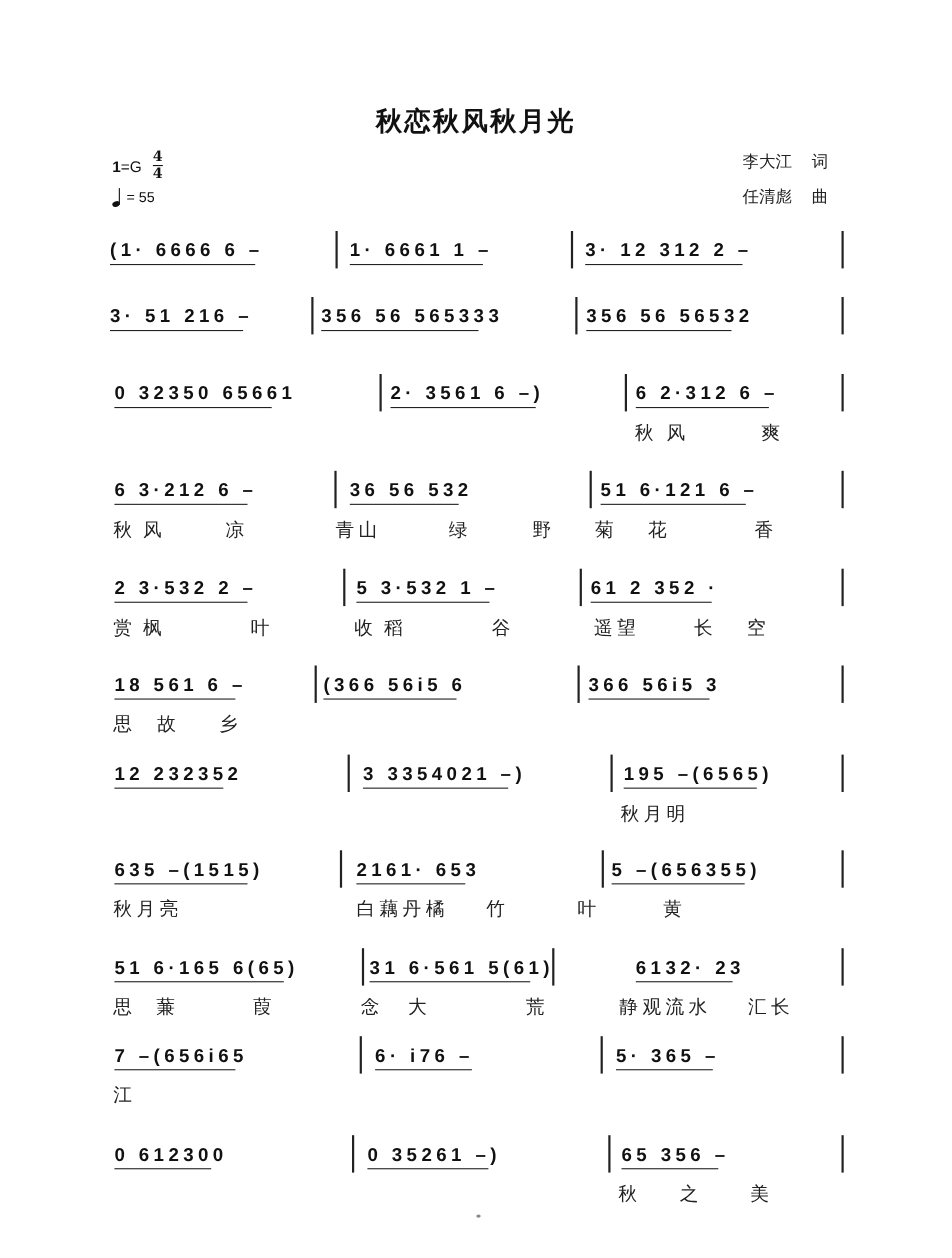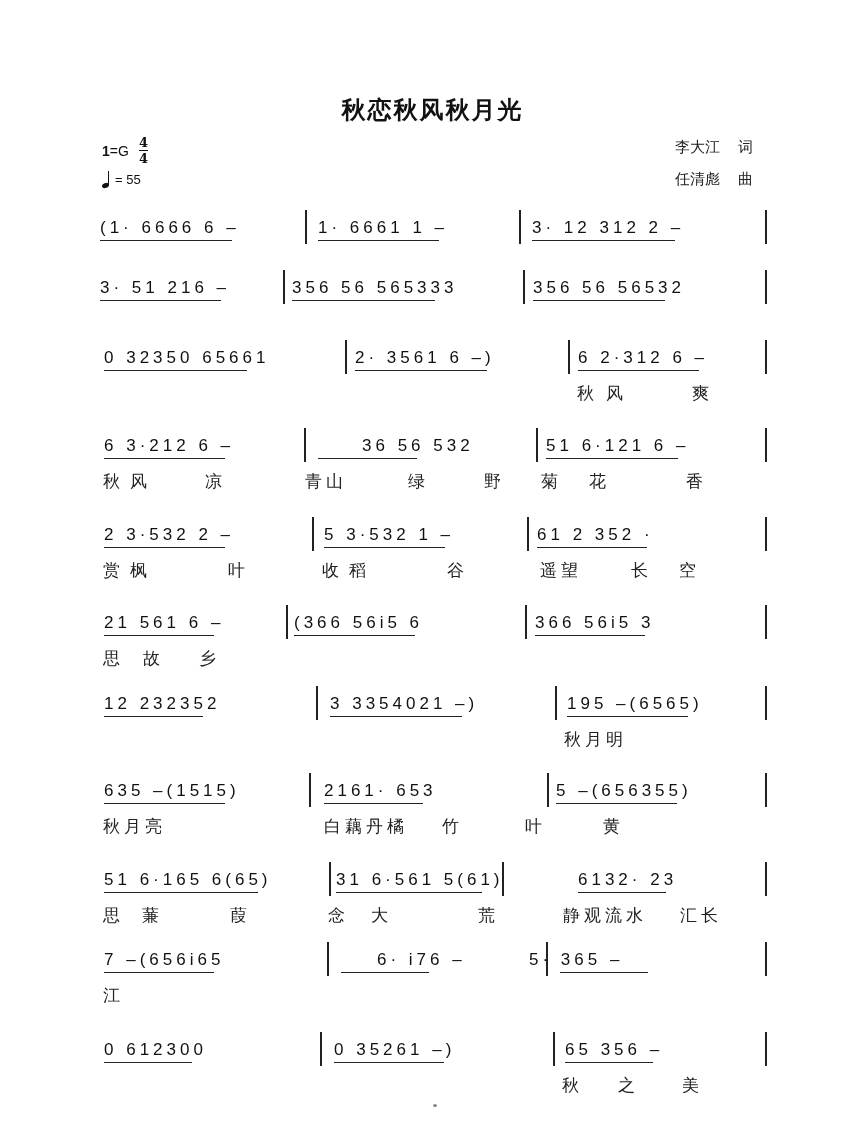--- a/index.html
+++ b/index.html
@@ -9,21 +9,21 @@
   .key .k1 { font-weight:bold; }
   .frac { display:inline-flex; flex-direction:column; align-items:center; margin-left:10px; font-family:"DejaVu Serif", serif; font-weight:bold; font-size:13px; line-height:13px; }
   .frac .line { width:9px; height:1px; background:#111; margin:1px 0; }
   .tempo { position:absolute; left:102px; top:170px; font-size:13px; display:flex; align-items:center; }
   .note-glyph { display:inline-block; position:relative; width:10px; height:18px; margin-right:3px; }
   .note-glyph .head { position:absolute; left:0; bottom:0; width:7px; height:5px; background:#111; border-radius:50%; transform:rotate(-20deg); }
   .note-glyph .stem { position:absolute; left:6px; bottom:2px; width:1px; height:15px; background:#111; }
   .credit { position:absolute; left:675px; font-size:15px; color:#222; }
   .credit .role { margin-left:18px; }
   .system { position:absolute; left:96px; width:680px; }
-  .n { position:absolute; top:0; font-weight:normal; font-size:17px; }
+  .n { position:absolute; top:0; font-weight:bold; font-size:17px; }
   .bar { position:absolute; width:1.5px; background:#222; top:-8px; height:34px; }
   .lyr { position:absolute; top:34px; font-size:17px; font-family:"DejaVu Sans", sans-serif; color:#222; }
   .ul { position:absolute; height:1.3px; background:#222; }
   .faint { position:absolute; width:4px; height:3px; background:#888; top:1104px; left:433px; border-radius:50%; }
 </style>
 </head>
 <body>
 
 <div class="title">秋恋秋风秋月光</div>
 
@@ -88,21 +88,21 @@
       <div class="lyr" style="left: 577px; letter-spacing: 4px;">秋</div>
       <div class="lyr" style="left: 606px; letter-spacing: 4px;">风</div>
       <div class="lyr" style="left: 692px; letter-spacing: 4px;">爽</div>
     </div>
     <div class="system" style="top: 436px; left: 0px; width: 865px;">
       <div class="bar" style="left: 304px;"></div>
       <div class="bar" style="left: 536px;"></div>
       <div class="bar" style="left: 765px;"></div>
       <div class="n" style="left: 104px; letter-spacing: 4px;">6 3·212 6 –</div>
       <div class="ul" style="left: 104px; top: 22px; width: 121px;"></div>
-      <div class="n" style="left: 318px; letter-spacing: 4px; margin-left: 44px;">36 56 532</div>
+      <div class="n" style="left: 318px; letter-spacing: 4px;">36 56 532</div>
       <div class="ul" style="left: 318px; top: 22px; width: 99px;"></div>
       <div class="n" style="left: 546px; letter-spacing: 4px;">51 6·121 6 –</div>
       <div class="ul" style="left: 546px; top: 22px; width: 132px;"></div>
       <div class="lyr" style="left: 103px; letter-spacing: 4px;">秋</div>
       <div class="lyr" style="left: 130px; letter-spacing: 4px;">风</div>
       <div class="lyr" style="left: 205px; letter-spacing: 4px;">凉</div>
       <div class="lyr" style="left: 305px; letter-spacing: 4px;">青山</div>
       <div class="lyr" style="left: 408px; letter-spacing: 4px;">绿</div>
       <div class="lyr" style="left: 484px; letter-spacing: 4px;">野</div>
       <div class="lyr" style="left: 541px; letter-spacing: 4px;">菊</div>
@@ -126,21 +126,21 @@
       <div class="lyr" style="left: 349px; letter-spacing: 4px;">稻</div>
       <div class="lyr" style="left: 447px; letter-spacing: 4px;">谷</div>
       <div class="lyr" style="left: 540px; letter-spacing: 4px;">遥望</div>
       <div class="lyr" style="left: 631px; letter-spacing: 4px;">长</div>
       <div class="lyr" style="left: 679px; letter-spacing: 4px;">空</div>
     </div>
     <div class="system" style="top: 613px; left: 0px; width: 865px;">
       <div class="bar" style="left: 286px;"></div>
       <div class="bar" style="left: 525px;"></div>
       <div class="bar" style="left: 765px;"></div>
-      <div class="n" style="left: 104px; letter-spacing: 4px;">21 561 6 –</div>
+      <div class="n" style="left: 104px; letter-spacing: 4px;">18 561 6 –</div>
       <div class="ul" style="left: 104px; top: 22px; width: 110px;"></div>
       <div class="n" style="left: 294px; letter-spacing: 4px;">(366 56i5 6</div>
       <div class="ul" style="left: 294px; top: 22px; width: 121px;"></div>
       <div class="n" style="left: 535px; letter-spacing: 4px;">366 56i5 3</div>
       <div class="ul" style="left: 535px; top: 22px; width: 110px;"></div>
       <div class="lyr" style="left: 103px; letter-spacing: 4px;">思</div>
       <div class="lyr" style="left: 143px; letter-spacing: 4px;">故</div>
       <div class="lyr" style="left: 199px; letter-spacing: 4px;">乡</div>
     </div>
     <div class="system" style="top: 694px; left: 0px; width: 865px;">
@@ -189,23 +189,23 @@
       <div class="lyr" style="left: 478px; letter-spacing: 4px;">荒</div>
       <div class="lyr" style="left: 563px; letter-spacing: 4px;">静观流水</div>
       <div class="lyr" style="left: 680px; letter-spacing: 4px;">汇长</div>
     </div>
     <div class="system" style="top: 950px; left: 0px; width: 865px;">
       <div class="bar" style="left: 327px;"></div>
       <div class="bar" style="left: 546px;"></div>
       <div class="bar" style="left: 765px;"></div>
       <div class="n" style="left: 104px; letter-spacing: 4px;">7 –(656i65</div>
       <div class="ul" style="left: 104px; top: 22px; width: 110px;"></div>
-      <div class="n" style="left: 341px; letter-spacing: 4px; margin-left: 36px;">6· i76 –</div>
+      <div class="n" style="left: 341px; letter-spacing: 4px;">6· i76 –</div>
       <div class="ul" style="left: 341px; top: 22px; width: 88px;"></div>
-      <div class="n" style="left: 529px; letter-spacing: 4px;">5· 365 –</div>
+      <div class="n" style="left: 560px; letter-spacing: 4px;">5· 365 –</div>
       <div class="ul" style="left: 560px; top: 22px; width: 88px;"></div>
       <div class="lyr" style="left: 103px; letter-spacing: 4px;">江</div>
     </div>
     <div class="system" style="top: 1040px; left: 0px; width: 865px;">
       <div class="bar" style="left: 320px;"></div>
       <div class="bar" style="left: 553px;"></div>
       <div class="bar" style="left: 765px;"></div>
       <div class="n" style="left: 104px; letter-spacing: 4px;">0 612300</div>
       <div class="ul" style="left: 104px; top: 22px; width: 88px;"></div>
       <div class="n" style="left: 334px; letter-spacing: 4px;">0 35261 –)</div>

